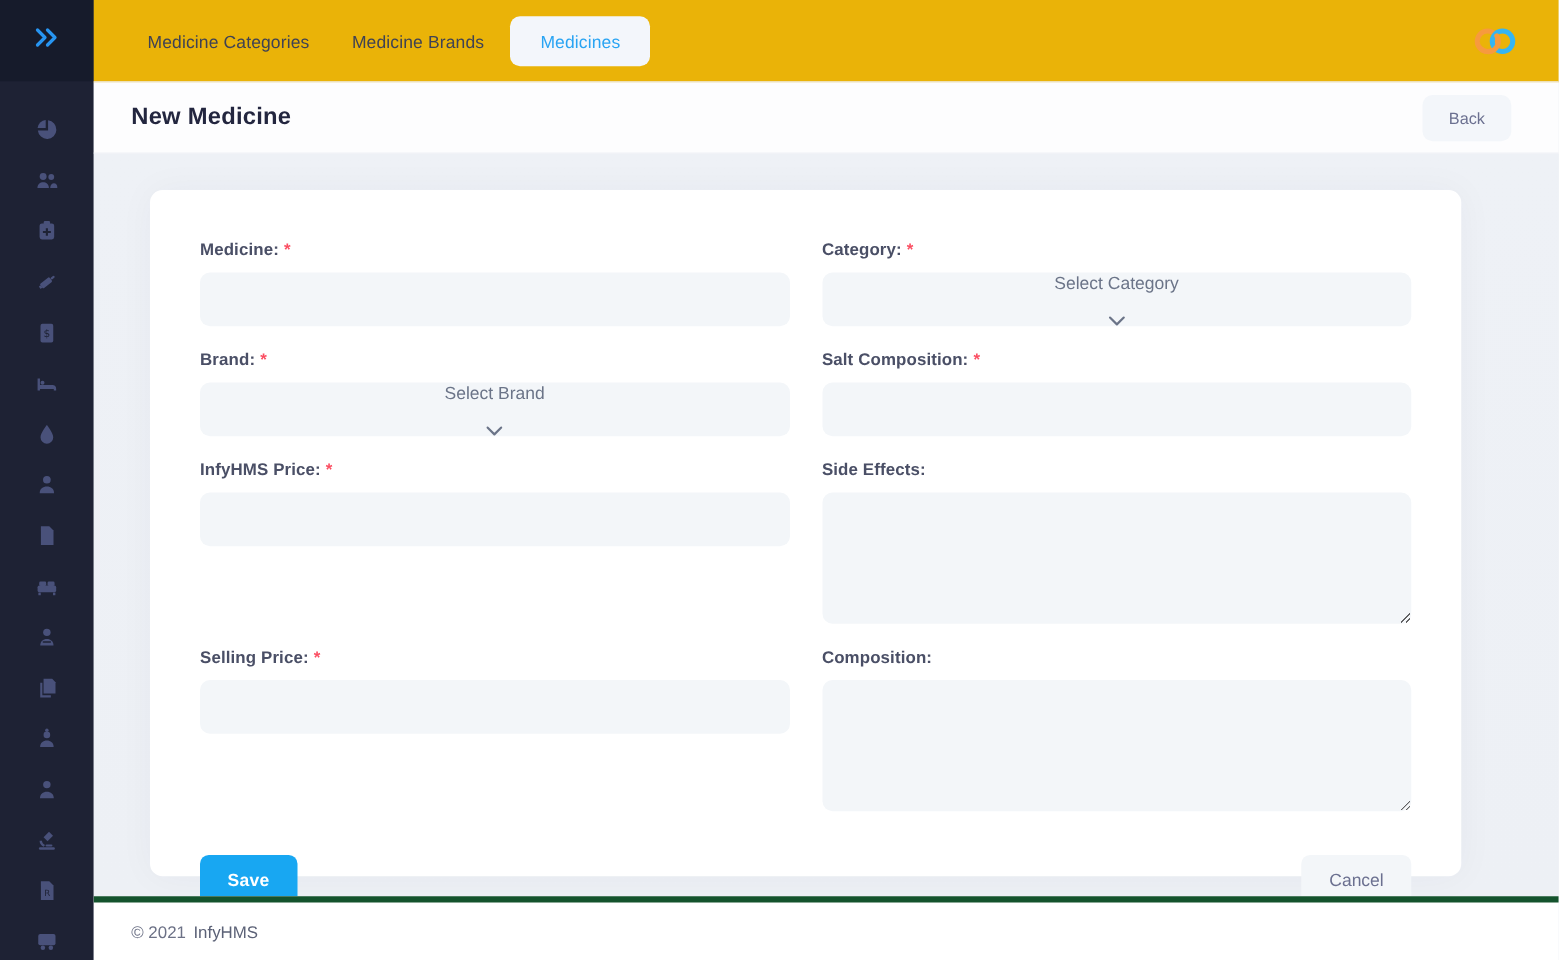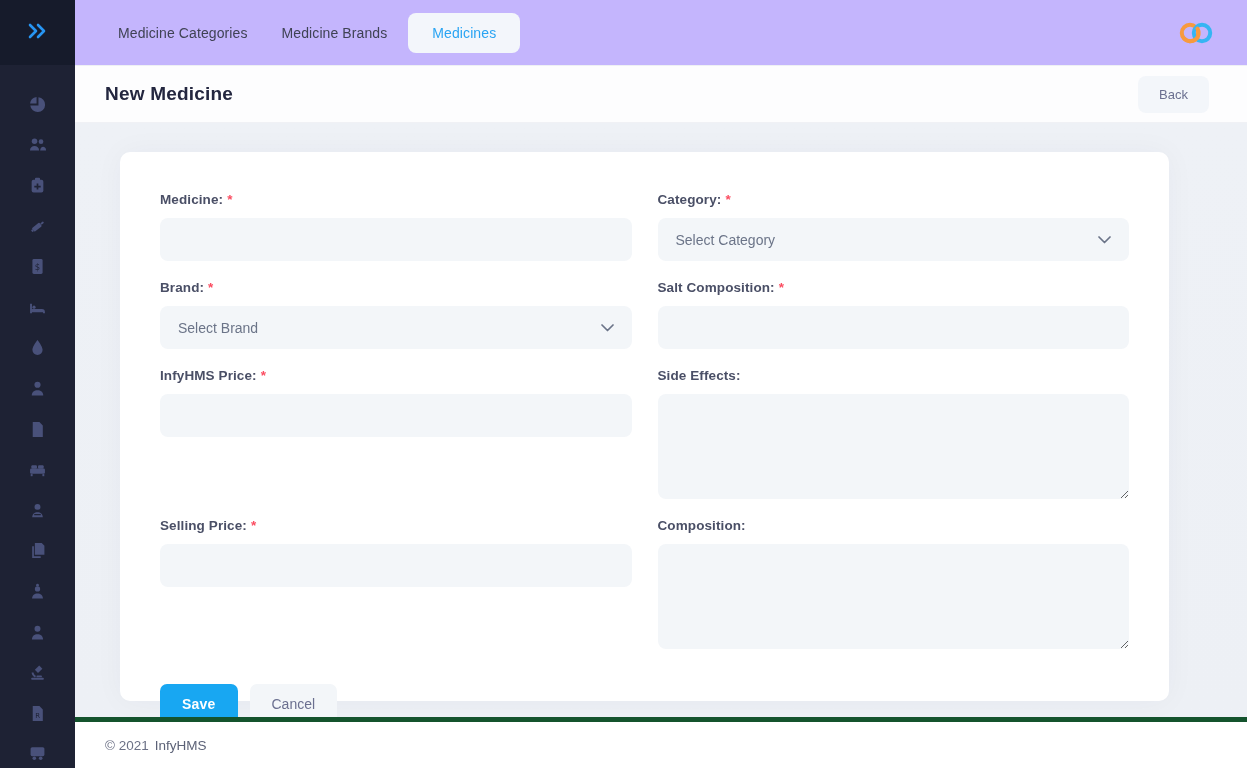--- a/index.html
+++ b/index.html
@@ -13,21 +13,21 @@
   
   .sidebar{width:75px;flex:none;background:#1e2234;display:flex;flex-direction:column;}
   .sidebar-head{height:65px;flex:none;background:#161b2b;display:flex;align-items:center;justify-content:center;cursor:pointer;}
   .sidebar-nav{flex:1;display:flex;flex-direction:column;align-items:center;padding-top:21px;overflow:hidden;}
   .s-item{height:40.6px;width:100%;flex:none;display:flex;align-items:center;justify-content:center;cursor:pointer;}
   .s-item svg{width:17px;height:17px;fill:#49517a;}
 
   
   .main{flex:1;display:flex;flex-direction:column;min-width:0;}
 
-  .topnav{height:65px;flex:none;background:#c4b5fd;border-bottom:1px solid #eef0f4;
+  .topnav{height:65px;flex:none;background:#eab308;border-bottom:1px solid #eef0f4;
     display:flex;align-items:center;padding:0 30px;}
   .tabs{display:flex;align-items:center;gap:8px;}
   .tab{display:inline-block;padding:11px 13px;font-size:14px;font-weight:500;color:#3f4254;
     text-decoration:none;border-radius:8px;cursor:pointer;letter-spacing:.1px;}
   .tab.active{background:#f3f6fb;color:#29a4f3;padding:12px 24px;}
   .logo{margin-left:auto;display:flex;align-items:center;cursor:pointer;}
 
   .page-head{height:56px;flex:none;background:#fdfdfe;border-bottom:1px solid #f0f1f5;
     display:flex;align-items:center;padding:0 30px;}
   .page-title{margin:0;font-size:19px;font-weight:bold;color:#23263f;letter-spacing:.2px;}
@@ -37,27 +37,27 @@
   .content{flex:1;padding:29px 78px 16px 45px;overflow:hidden;
     background:linear-gradient(180deg,#eef1f6 0%,#edf0f5 100%);}
   .card{background:#ffffff;border-radius:10px;height:100%;box-sizing:border-box;
     padding:40px 40px 38px;box-shadow:0 0 30px rgba(40,50,80,.04);}
 
   .grid{display:grid;grid-template-columns:1fr 1fr;column-gap:26px;}
   .field{margin-bottom:19px;}
   .field-label{display:block;font-size:13.5px;font-weight:bold;color:#4a4f66;margin-bottom:11px;letter-spacing:.1px;}
   .req{color:#fb4d61;margin-left:4px;font-weight:bold;}
   .control{display:block;width:100%;box-sizing:border-box;height:43px;background:#f3f6f9;border:none;
-    border-radius:8px;padding:0 18px;font-size:14px;color:#3f4254;font-family:inherit;outline:none;}
+    border-radius:8px;padding:0 18px;font-size:14px;color:#3f4254;font-family:inherit;outline:none;flex-direction:column;}
   .select{display:flex;align-items:center;justify-content:space-between;cursor:pointer;}
   .select-value{color:#6b7488;font-size:14px;}
   .chev{width:13px;height:8px;stroke:#6b7488;fill:none;stroke-width:1.7;stroke-linecap:round;stroke-linejoin:round;flex:none;}
   textarea.control{height:105px;padding:12px 18px;resize:both;}
 
-  .actions{display:flex;gap:12px;margin-top:16px;}
+  .actions{display:flex;gap:12px;margin-top:16px;justify-content:space-between;}
   .btn{height:40px;border:none;border-radius:7px;padding:0 22px;font-size:14px;font-family:inherit;cursor:pointer;}
   .btn-save{background:#18a7f2;color:#ffffff;font-weight:bold;letter-spacing:.2px;}
   .btn-cancel{background:#f3f6f9;color:#6b7090;}
 
   .footer{height:46px;flex:none;background:#ffffff;border-top:5px solid #14532d;
     display:flex;align-items:center;padding:0 30px;font-size:13.5px;color:#6c7186;}
   .footer .brand{margin-left:6px;color:#5c6277;}
 </style>
 </head>
 <body>

